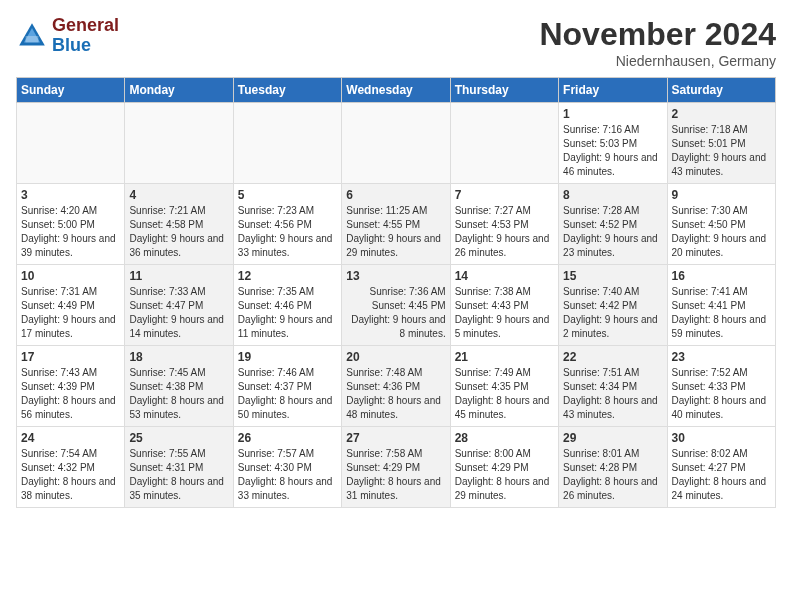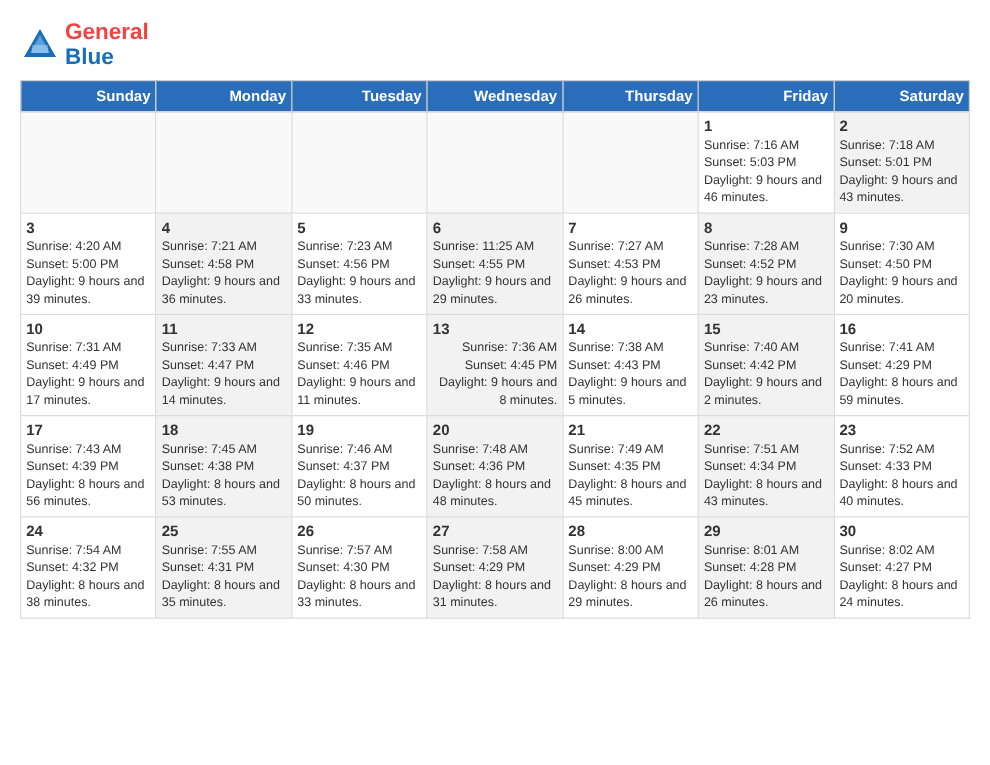--- a/index.html
+++ b/index.html
@@ -21,21 +21,21 @@
       align-items: center;
       gap: 4px;
     }
     .logo-text {
       font-size: 18px;
       font-weight: bold;
       color: #333;
       line-height: 1.1;
     }
     .logo-text span {
-      color: #ef4444;
+      color: #7f1d1d;
     }
     .logo-icon {
       width: 32px;
       height: 32px;
     }
     .title-block {
       text-align: right;
     }
     .month-title {
       font-size: 32px;
@@ -50,21 +50,21 @@
       width: 100%;
       border-collapse: collapse;
       table-layout: fixed;
     }
     th {
       background-color: #2a6ebb;
       color: #fff;
       font-size: 12px;
       font-weight: bold;
       padding: 5px 4px;
-      text-align: right;
+      text-align: left;
       border: 1px solid #ccc;
     }
     td {
       border: 1px solid #ddd;
       vertical-align: top;
       padding: 4px;
       font-size: 10px;
       color: #333;
       height: 80px;
       background: #fff;
@@ -95,20 +95,24 @@
     <svg class="logo-icon" viewBox="0 0 40 40">
       <polygon points="20,4 36,32 4,32" fill="#1a6eb5"></polygon>
       <polygon points="20,10 30,28 10,28" fill="#5ba3e0"></polygon>
       <rect x="12" y="20" width="16" height="8" fill="#fff" opacity="0.3"></rect>
     </svg>
     <div class="logo-text">
       <span>General</span><br>
       <span style="color:#1a6eb5">Blue</span>
     </div>
   </div>
+  <div class="title-block">
+    <div class="month-title">November 2024</div>
+    <div class="location">Niedernhausen, Germany</div>
+  </div>
 </div>
 
 <table>
   <thead>
     <tr>
     <th>Sunday</th>
         <th>Monday</th>
         <th>Tuesday</th>
         <th>Wednesday</th>
         <th>Thursday</th>
@@ -213,21 +217,21 @@
         </td>
         <td class="shaded">
           <span class="day-num">15</span>
           <div class="day-info" style="white-space: pre-line;">Sunrise: 7:40 AM
 Sunset: 4:42 PM
 Daylight: 9 hours and 2 minutes.</div>
         </td>
         <td>
           <span class="day-num">16</span>
           <div class="day-info" style="white-space: pre-line;">Sunrise: 7:41 AM
-Sunset: 4:29 PM
+Sunset: 4:41 PM
 Daylight: 8 hours and 59 minutes.</div>
         </td>
       </tr>
       <tr>
         <td>
           <span class="day-num">17</span>
           <div class="day-info" style="white-space: pre-line;">Sunrise: 7:43 AM
 Sunset: 4:39 PM
 Daylight: 8 hours and 56 minutes.</div>
         </td>

